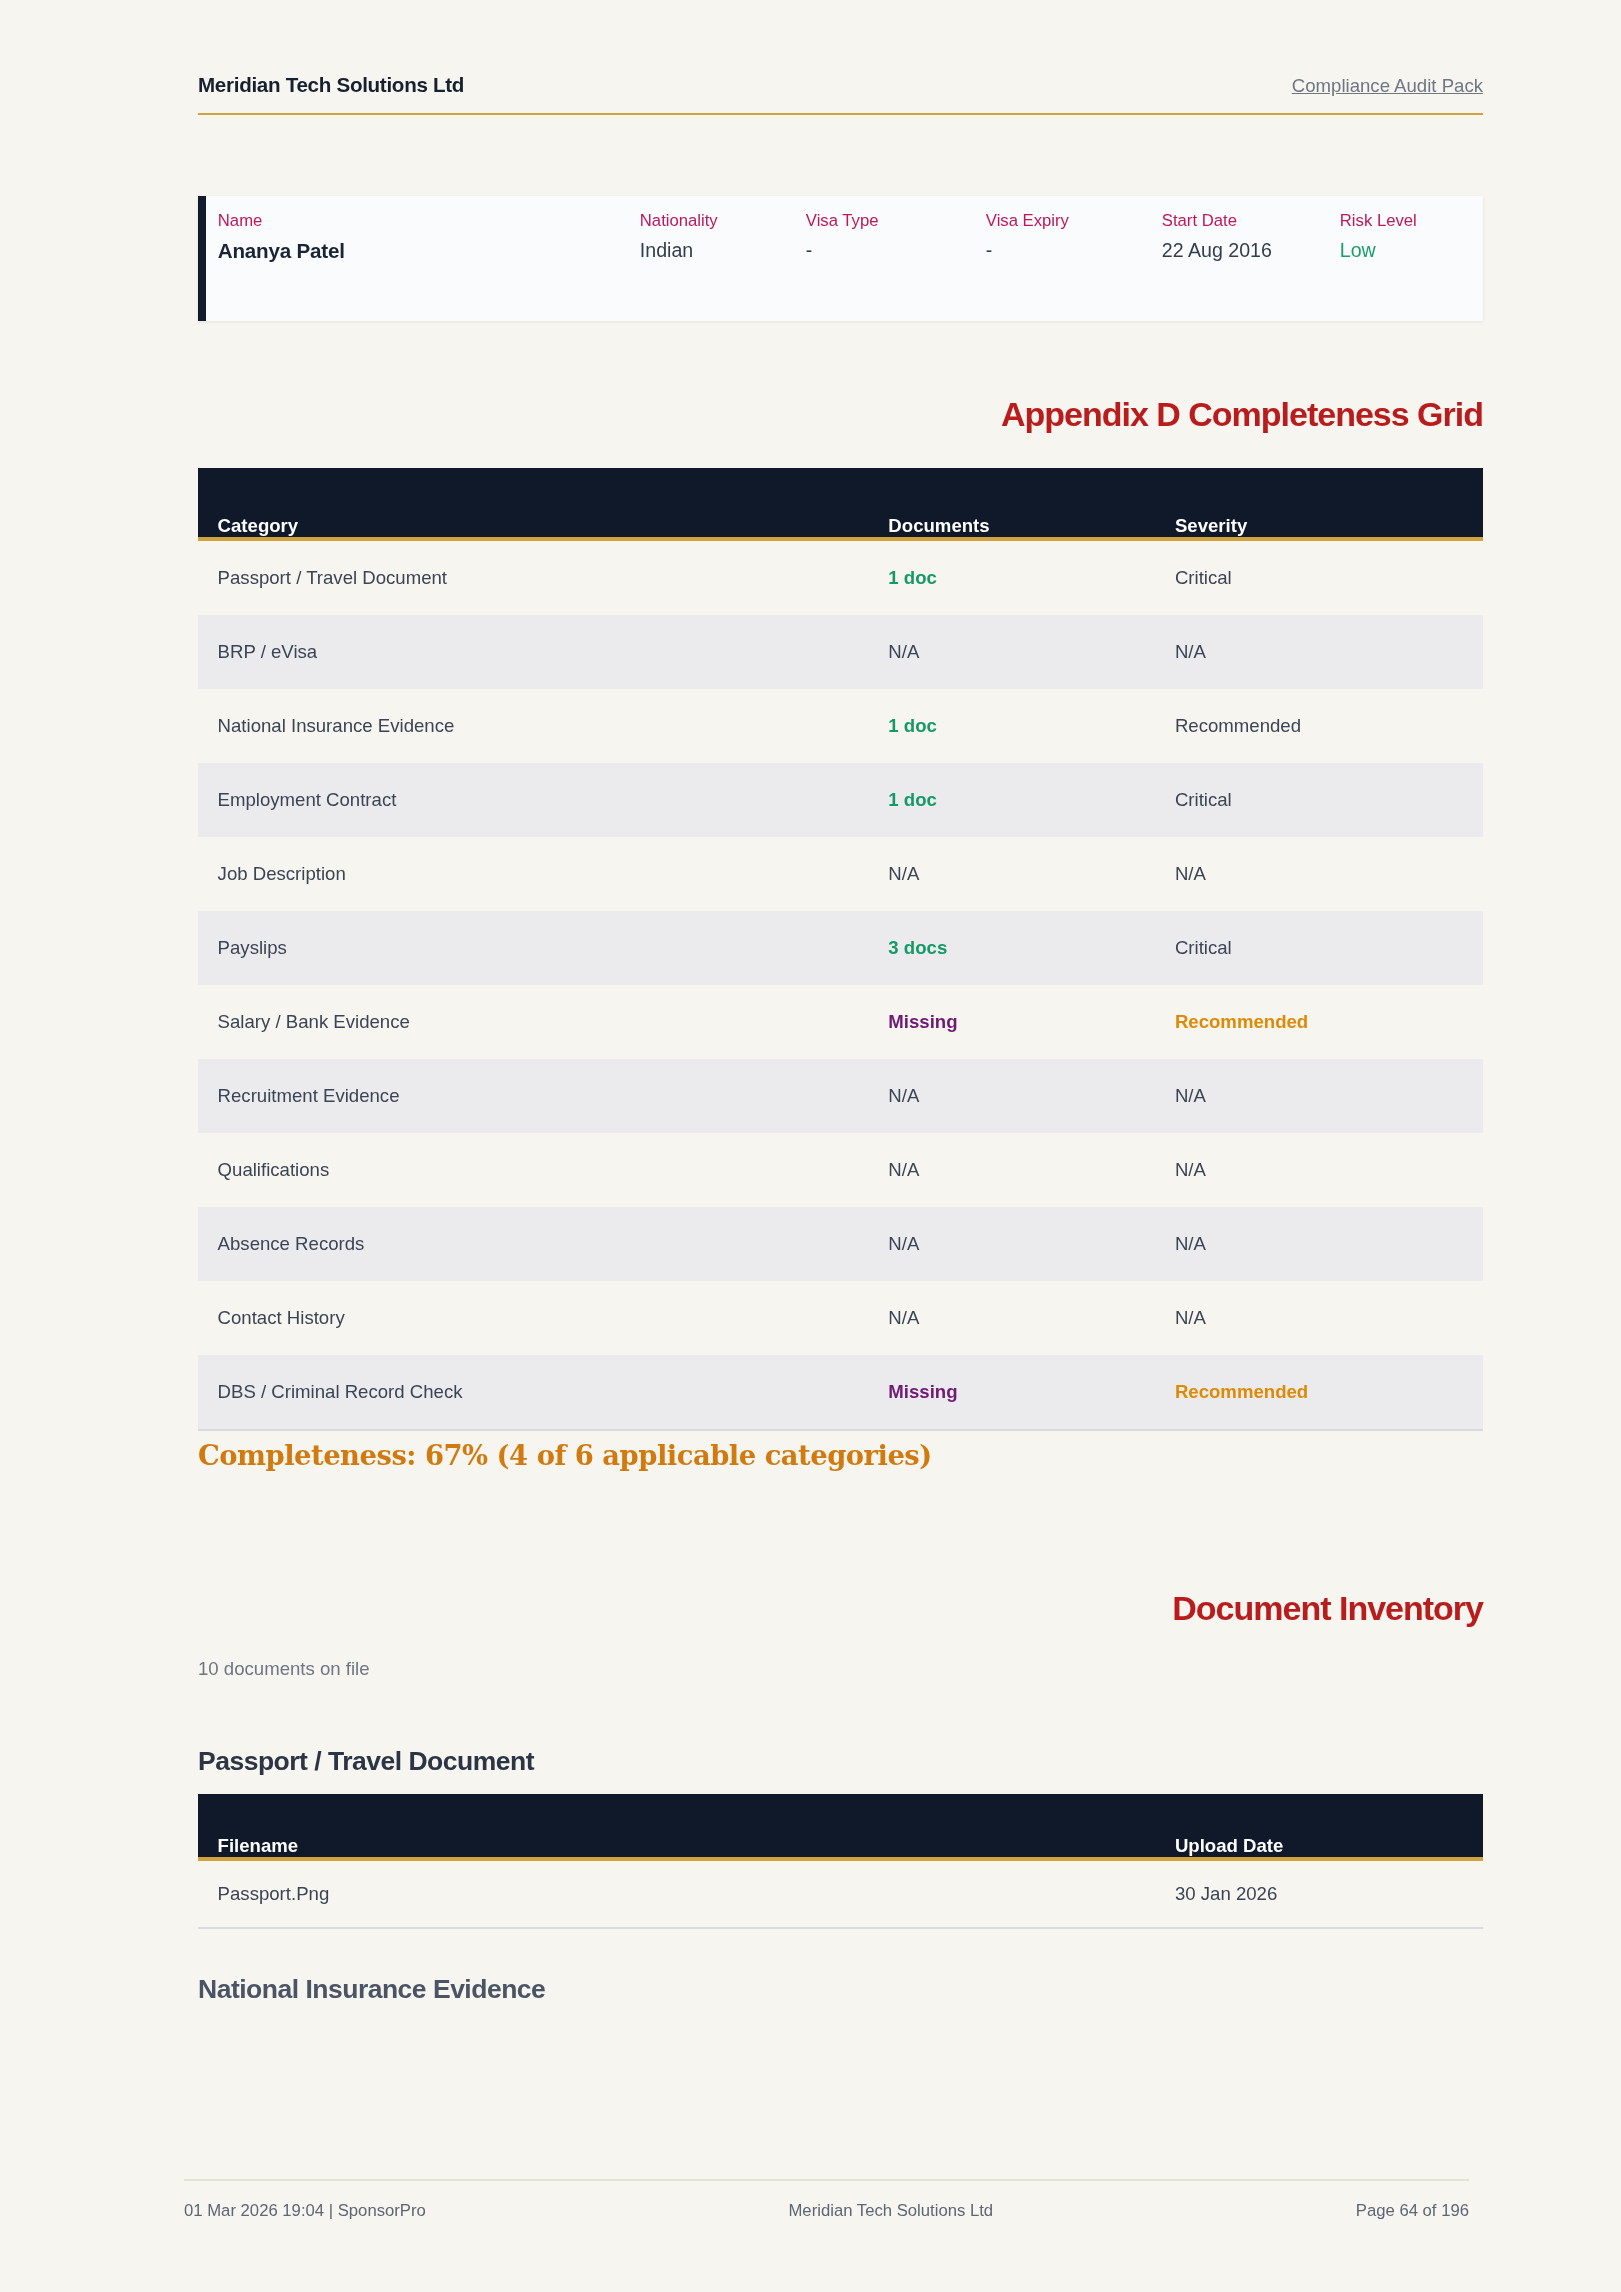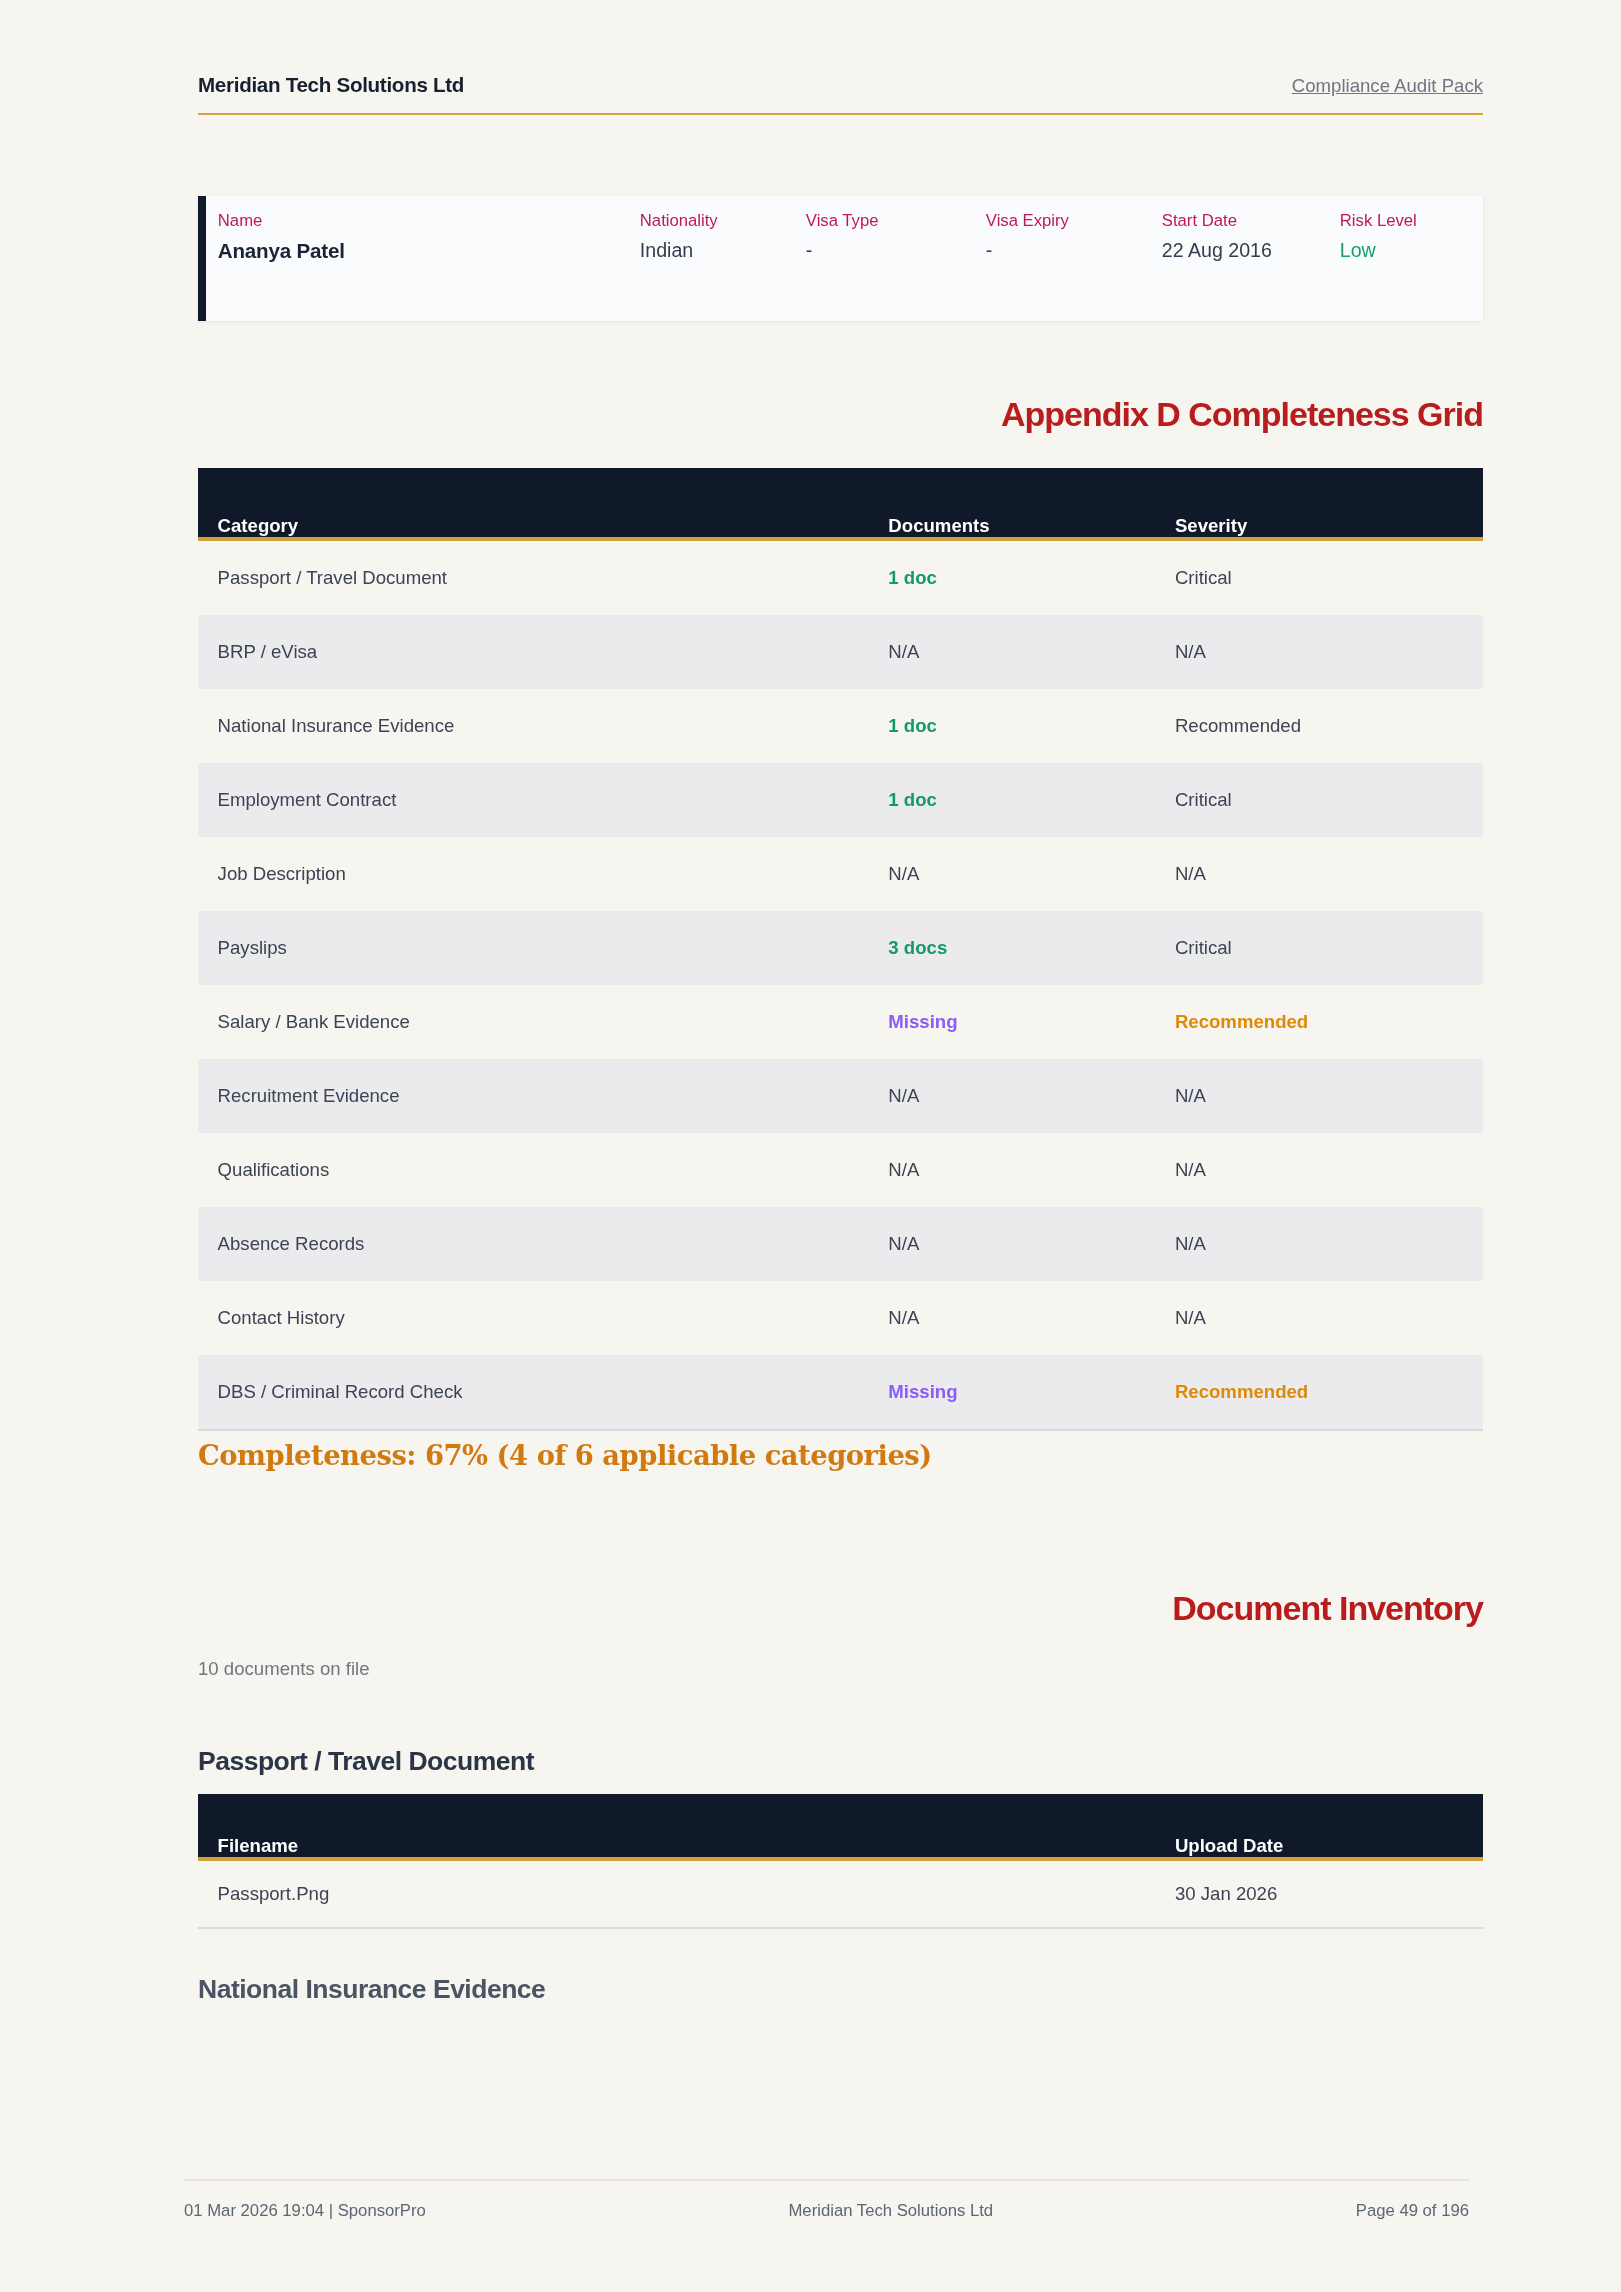--- a/index.html
+++ b/index.html
@@ -74,21 +74,21 @@
   .col-sev { width:25.5%; }
   .col-file { width:74.5%; }
   .col-date { width:25.5%; }
   .t-body { border-bottom:2px solid #d9dade; }
   .t-row { display:flex; align-items:center; }
   .tbl-completeness .t-row { height:74px; }
   .tbl-files .t-row { height:66px; }
   .t-row.alt { background:#ebebed; }
   .td { color:#3b4455; }
   .doc-present { color:#149a66; font-weight:700; }
-  .doc-missing { color:#8b5cf6; font-weight:700; }
+  .doc-missing { color:#701a75; font-weight:700; }
   .sev-warn { color:#df8a06; font-weight:700; }
 
   
   .summary {
     top:1439px;
     font-family:"DejaVu Serif", serif;
     font-size:27.4px; font-weight:700;
     color:#d07a10; letter-spacing:-0.5px;
   }
 
@@ -244,17 +244,17 @@
         </div>
 
     </div>
   </div>
 
   <h2 class="h2 h2-ni content abs">National Insurance Evidence</h2>
 
   <footer class="doc-footer">
     <span>01 Mar 2026 19:04 | SponsorPro</span>
     <span>Meridian Tech Solutions Ltd</span>
-    <span>Page 49 of 196</span>
+    <span>Page 64 of 196</span>
   </footer>
 
 </div>
 
 
 </body></html>

